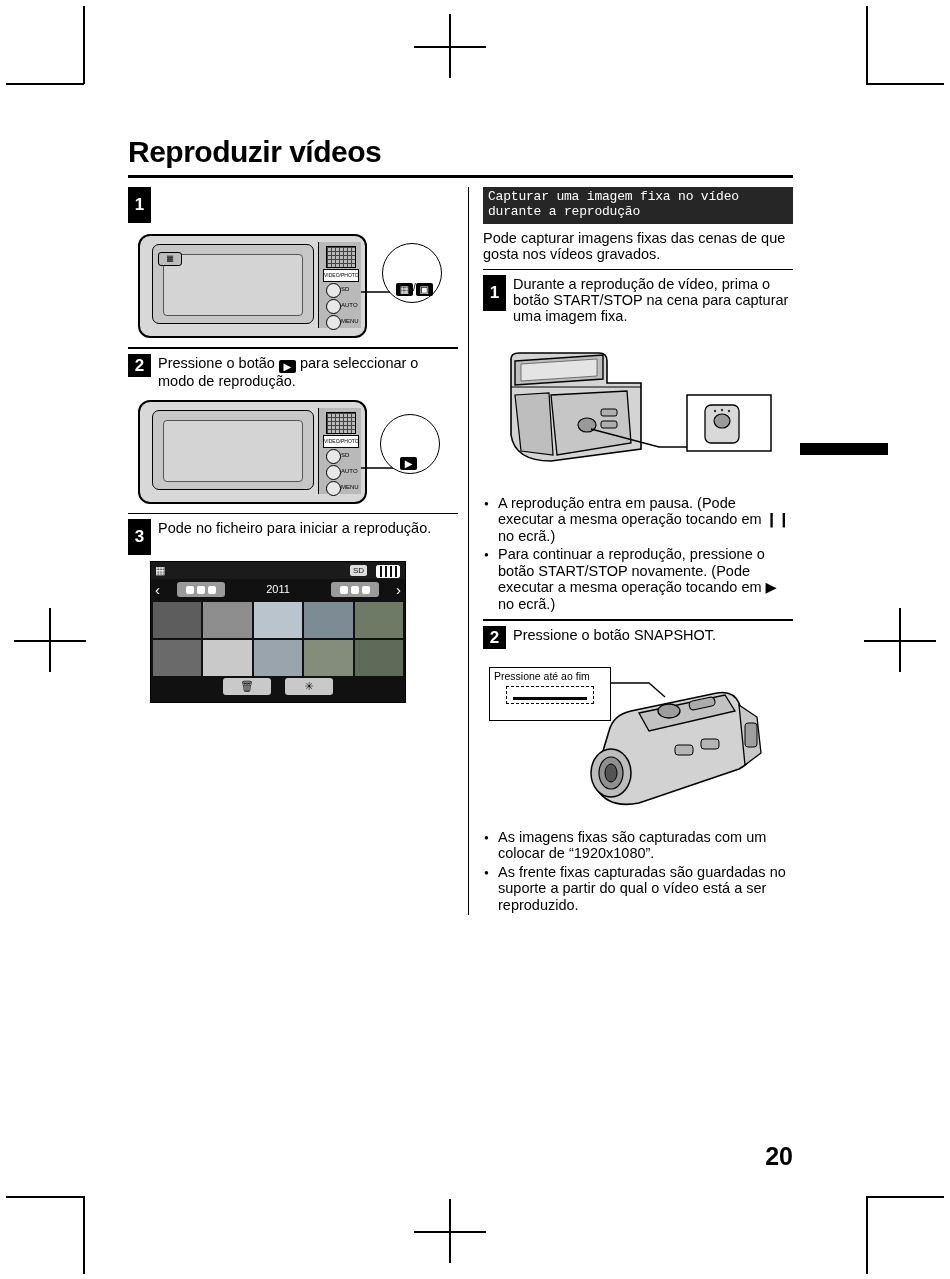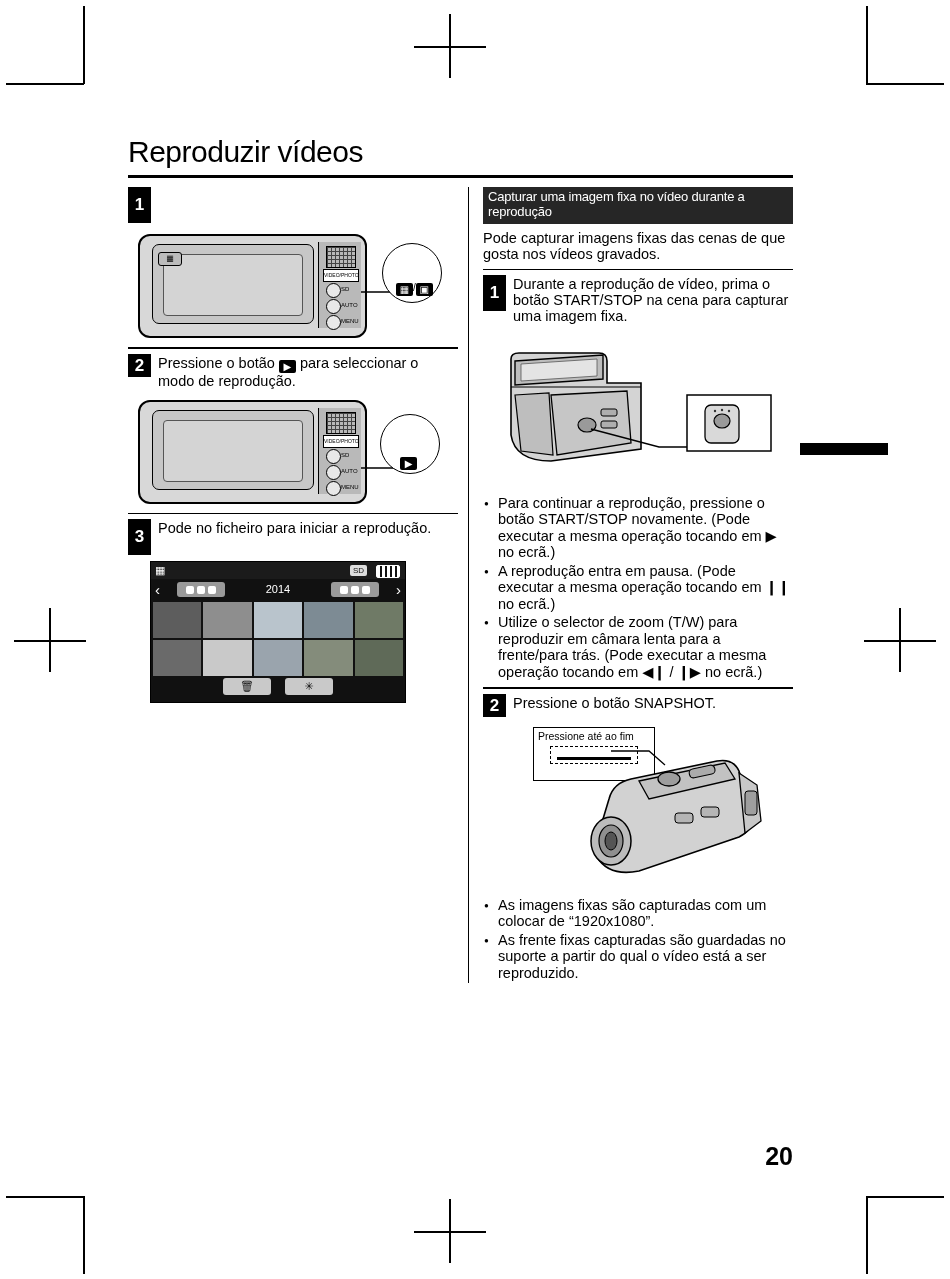--- a/index.html
+++ b/index.html
@@ -27,21 +27,21 @@
   
   .page {
     position: absolute;
     left: 128px;
     top: 135px;
     width: 665px;
   }
 
   .title {
     font-size: 30px;
-    font-weight: normal;
+    font-weight: bold;
     letter-spacing: -0.5px;
     margin: 0 0 6px 0;
   }
   .title-rule {
     height: 3px;
     background: #000;
     width: 665px;
     margin-bottom: 9px;
   }
 
@@ -139,20 +139,21 @@
   .ic.plain { background: none; color: #000; }
 
   
   .blkbar {
     background: #262626;
     color: #fff;
     font-size: 13px;
     line-height: 1.15;
     padding: 3px 5px 4px 5px;
     letter-spacing: -0.2px;
+    font-family: Liberation Mono, monospace;
   }
   .right-intro {
     font-size: 14.5px;
     line-height: 1.14;
     margin: 6px 0 0 0;
   }
 
   
   .illus {
     position: relative;
@@ -258,25 +259,24 @@
 
   
   .cam3 {
     width: 300px;
     height: 170px;
     position: relative;
     margin: 4px 0 0 6px;
   }
   .pressbox {
     position: absolute;
-    left: 0; top: 6px;
+    left: 0; top: 14px;
     width: 120px; height: 52px;
     border: 1.5px solid #000;
     background: #fff;
-    margin-left: 44px;
   }
   .pressbox .lbl {
     font-size: 10.5px;
     padding: 3px 4px 0 4px;
     line-height: 1.1;
   }
   .pressbox .dashed {
     margin: 4px auto 0 auto;
     width: 86px; height: 16px;
     border: 1.3px dashed #000;
@@ -508,21 +508,21 @@
           <div class="sd">SD</div>
           <div class="batt"></div>
         </div>
         <div class="idx-bar">
           <div class="arrowl">‹</div>
           <div class="pill l">
               <span></span>
               <span></span>
               <span></span>
             </div>
-          <div class="yr">2014</div>
+          <div class="yr">2011</div>
           <div class="pill r">
               <span></span>
               <span></span>
               <span></span>
             </div>
           <div class="arrowr">›</div>
         </div>
         <div class="thumbs">
           <div style="background:#5d5d5d"></div>
           <div style="background:#8e8e8e"></div>
@@ -581,23 +581,22 @@
           <rect x="196" y="64" width="84" height="56" fill="#fff" stroke="#000" stroke-width="1.5"></rect>
           <rect x="214" y="74" width="34" height="38" rx="6" fill="#d9d9d9" stroke="#000" stroke-width="1.3"></rect>
           <ellipse cx="231" cy="90" rx="8" ry="7" fill="#9a9a9a" stroke="#000" stroke-width="1.2"></ellipse>
           <circle cx="224" cy="80" r="1.2" fill="#333"></circle>
             <circle cx="231" cy="79" r="1.2" fill="#333"></circle>
           <circle cx="238" cy="80" r="1.2" fill="#333"></circle>
         </svg>
       </div>
 
       <ul class="bul">
+        <li>A reprodução entra em pausa. (Pode executar a mesma operação tocando em ❙❙ no ecrã.)</li>
         <li>Para continuar a reprodução, pressione o botão START/STOP novamente. (Pode executar a mesma operação tocando em ▶ no ecrã.)</li>
-        <li>A reprodução entra em pausa. (Pode executar a mesma operação tocando em ❙❙ no ecrã.)</li>
-        <li>Utilize o selector de zoom (T/W) para reproduzir em câmara lenta para a frente/para trás. (Pode executar a mesma operação tocando em ◀❙ / ❙▶ no ecrã.)</li>
       </ul>
 
       <div class="rule"></div>
 
       <div class="step">
         <div class="step-num">2</div>
         <div class="step-text">Pressione o botão SNAPSHOT.</div>
       </div>
 
       <div class="cam3">

